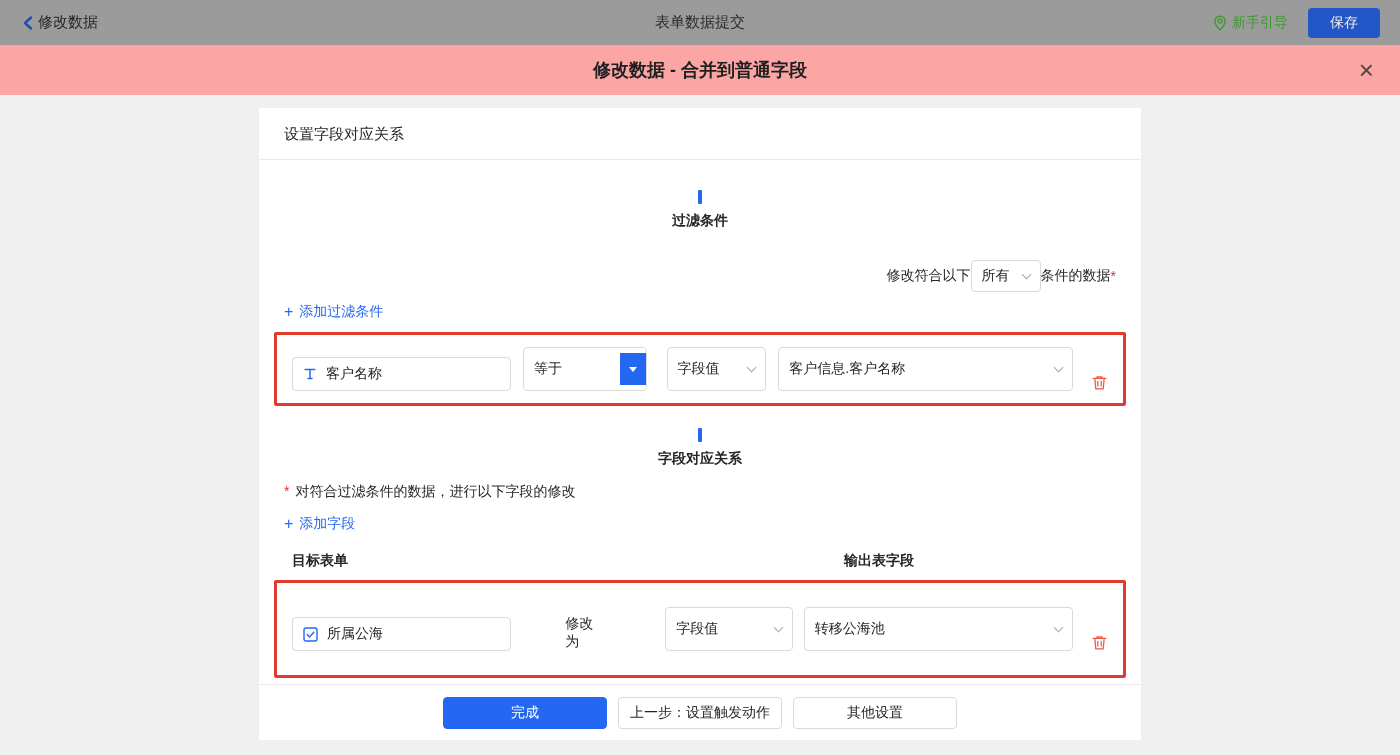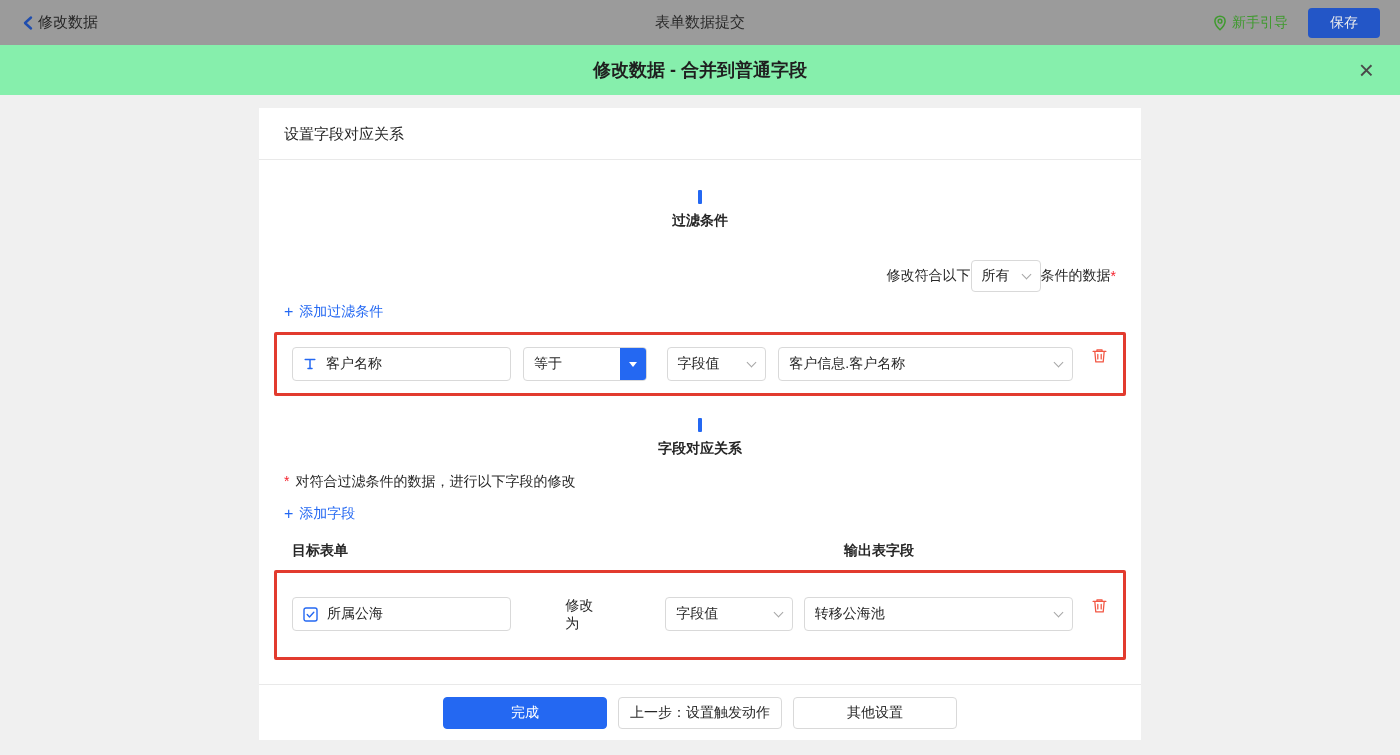--- a/index.html
+++ b/index.html
@@ -24,21 +24,21 @@
   }
   .topbar-right { margin-left:auto; display:flex; align-items:center; gap:20px; z-index:1; }
   .guide { display:flex; align-items:center; gap:5px; color:#3f9a2e; cursor:pointer; }
   .save-btn {
     background:#2356c7; color:#ededed; border:none; border-radius:4px;
     height:30px; padding:0 22px; font-size:14px; cursor:pointer; font-family:inherit;
   }
 
   
   .modal-header {
-    height:50px; background:#86efac; position:relative;
+    height:50px; background:#fca5a5; position:relative;
     display:flex; align-items:center; justify-content:center;
   }
   .modal-title { font-size:18px; font-weight:700; color:#1f1f1f; }
   .modal-close {
     position:absolute; right:26px; top:50%; transform:translateY(-50%);
     font-size:26px; line-height:1; color:#4a4a4a; font-weight:300; cursor:pointer;
   }
 
   
   .modal-body { height:660px; padding-top:13px; }
@@ -53,41 +53,41 @@
   .card-content { flex:1; padding:0 25px; }
 
   .section-title { display:flex; align-items:center; gap:8px; font-weight:700; margin-top:30px;flex-direction:column; }
   .sec-bar { width:4px; height:14px; background:#2468f2; border-radius:1px; }
   .section-title.second { margin-top:22px; }
 
   .match-row { display:flex; align-items:center; margin-top:30px;justify-content:flex-end; }
   .req { color:#f5222d; font-size:14px; }
 
   .select {
-    height:34px; border:1px solid #d9d9d9; border-radius:4px; background:#fff;
+    height:44px; border:1px solid #d9d9d9; border-radius:4px; background:#fff;
     display:flex; align-items:center; justify-content:space-between;
     padding:0 10px; cursor:pointer; color:#262626;
   }
   .select-sm { width:70px; height:32px; }
   .chev {
     width:7px; height:7px; flex:none; margin-left:8px; margin-top:-4px;
     border-right:1.6px solid #a6a6a6; border-bottom:1.6px solid #a6a6a6;
     transform:rotate(45deg);
   }
 
   .add-link { display:flex; align-items:center; gap:6px; color:#2468f2; margin-top:11px; cursor:pointer; }
   .add-link.second { margin-top:14px; }
   .plus { font-size:16px; line-height:1; }
 
   .desc { display:flex; align-items:flex-start; gap:6px; margin-top:15px; }
 
   .annotate { border:3px solid #e23b2e; border-radius:2px; margin:11px -10px 0; }
   .annotate-1 { padding:12px 15px; }
   .annotate-2 { padding:24px 15px; margin-top:10px; }
-  .cond-row { display:flex; align-items:flex-start; }
+  .cond-row { display:flex; align-items:flex-end; }
 
   .field-input {
     width:220px; height:34px; border:1px solid #d9d9d9; border-radius:4px;
     background:#fff; display:flex; align-items:center; gap:9px; padding:0 10px; cursor:text;
   }
   .f-icon { display:flex; align-items:center; flex:none; }
 
   .op { width:124px; margin-left:12px; padding:0 0 0 10px; overflow:hidden; }
   .op-caret {
     width:26px; height:32px; background:#2468f2; margin-left:auto;

